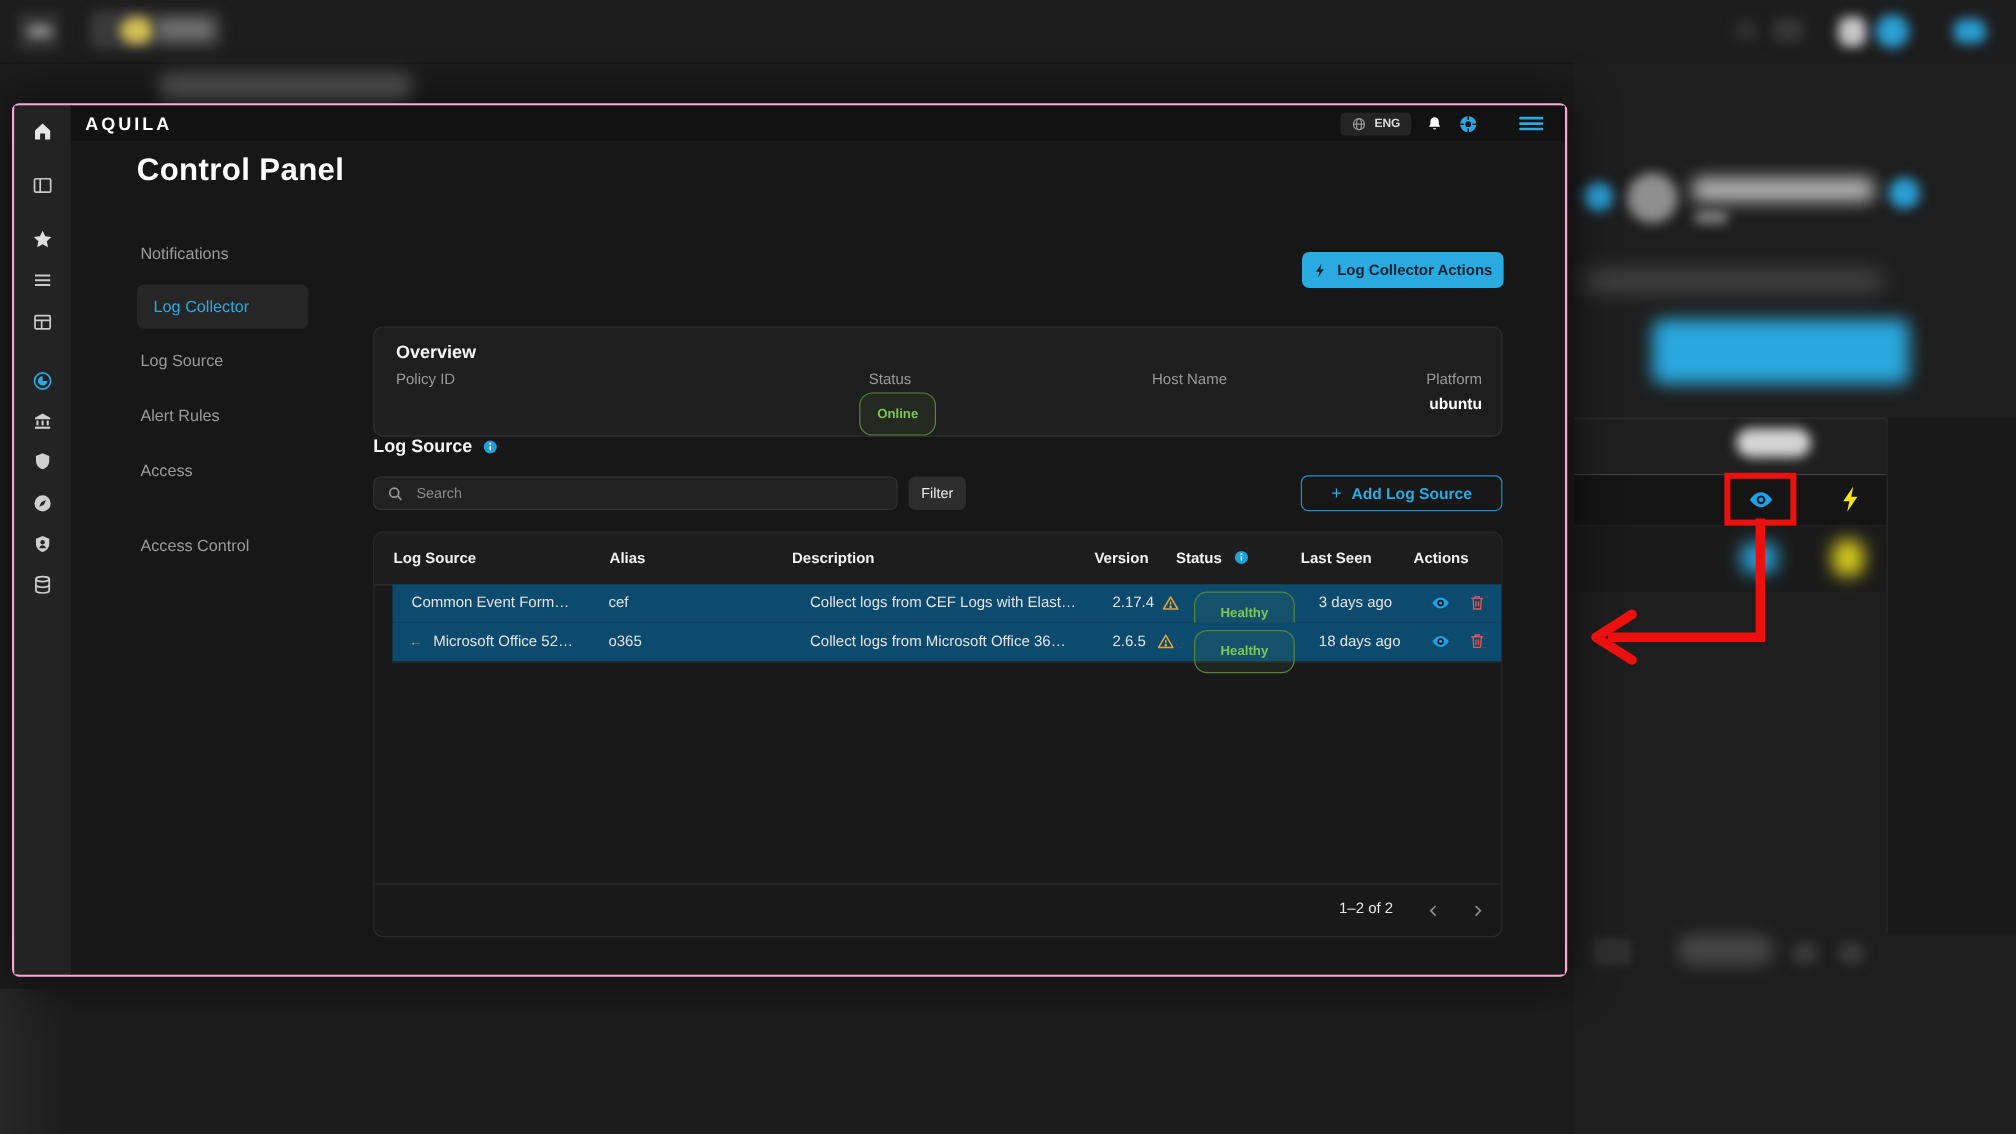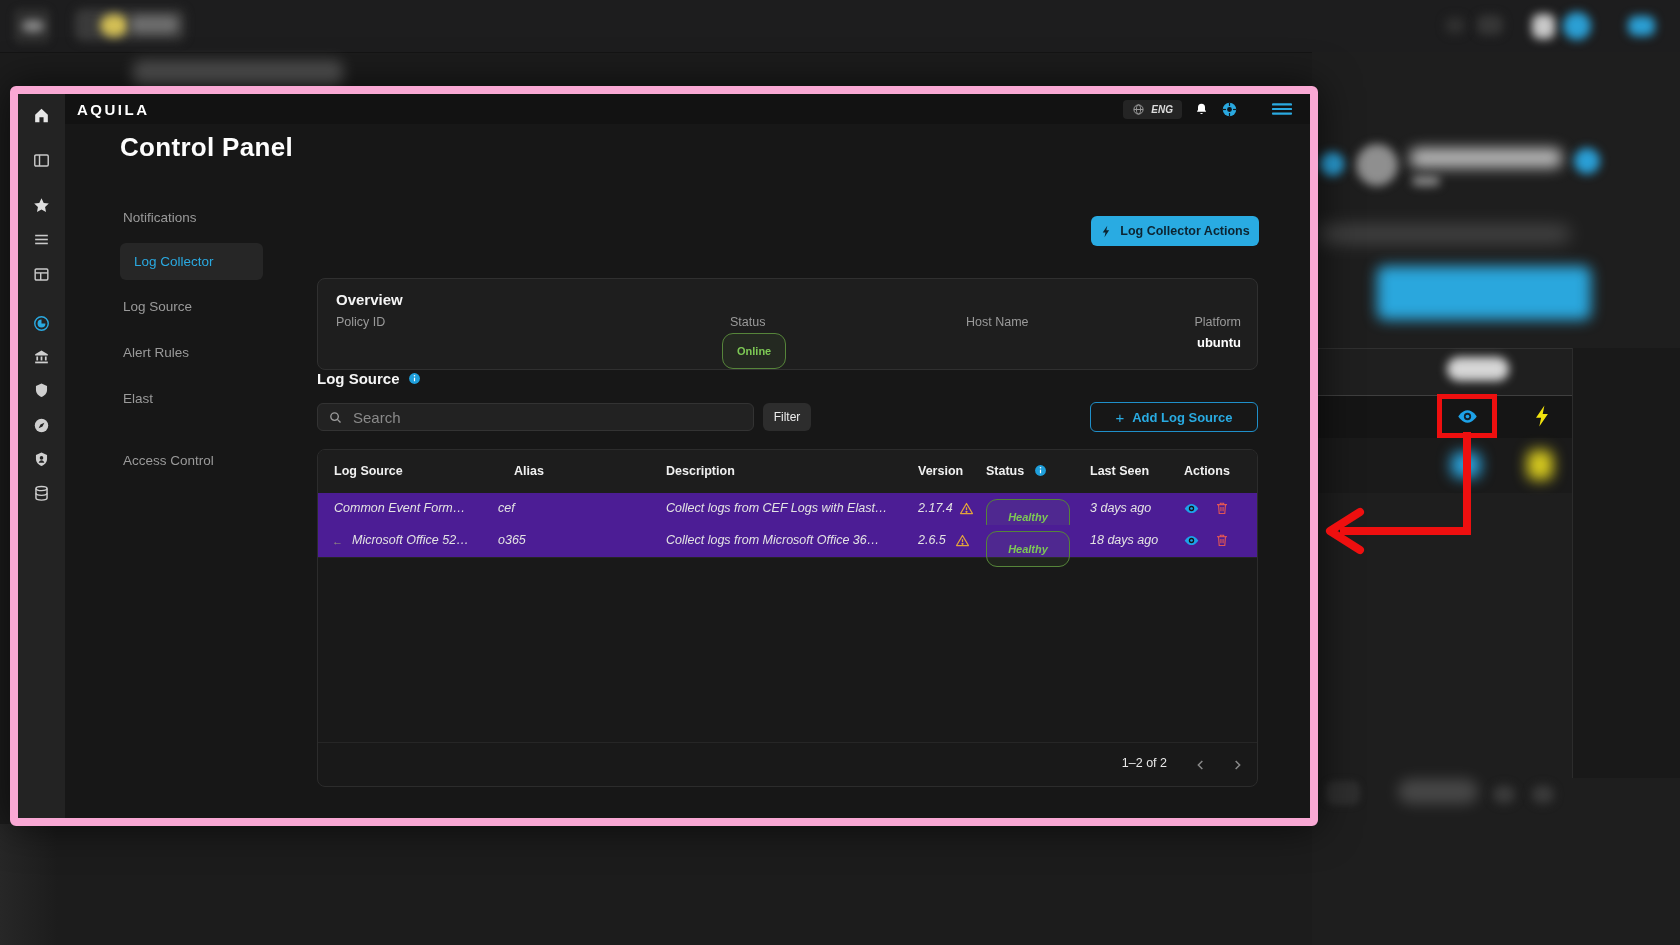--- a/index.html
+++ b/index.html
@@ -19,32 +19,32 @@
   .bg-sharp-row{position:absolute;left:1312px;top:395px;width:260px;height:42px;background:#151515;
       border-top:1px solid #3f3f3f;border-bottom:1px solid #3f3f3f;}
   .bg-band{position:absolute;left:1312px;top:348px;width:260px;height:47px;background:#1f1f1f;border-top:1px solid #303030;}
   .bg-rightmargin{position:absolute;left:1572px;top:348px;width:108px;height:430px;background:#191919;border-left:1px solid #2c2c2c;}
 
   
   #annot-arrow{position:absolute;inset:0;z-index:9;pointer-events:none;}
   #annot-box{position:absolute;left:1437px;top:394px;width:50px;height:34px;border:5px solid #ee0f0f;z-index:10;}
 
   
-  #overlay{position:absolute;left:10px;top:86px;width:1292px;height:724px;border:8px solid #f9a8d4;border-radius:6px;
+  #overlay{position:absolute;left:10px;top:86px;width:1292px;height:724px;border:2px solid #f9a8d4;border-radius:6px;
            background:#171717;z-index:5;box-shadow:0 0 40px rgba(0,0,0,.65);}
   #rail{position:absolute;left:0;top:0;bottom:0;width:47px;background:#232323;border-right:1px solid #2b2b2b;}
   #rail .icn{position:absolute;left:14px;width:19px;height:19px;}
   #ov-header{position:absolute;left:47px;right:0;top:0;height:30px;background:#121212;border-bottom:1px solid #262626;
              display:flex;align-items:center;}
   #brand{position:relative;margin-left:12px;font-weight:bold;font-size:15px;letter-spacing:2.5px;color:#fff;}
   #brand .qdot{position:absolute;left:14.5px;top:3.5px;width:11px;height:11px;border-radius:50%;z-index:-1;
       background:radial-gradient(circle,#141414 0 2.2px,#f3c71a 2.2px 5.5px,rgba(243,199,26,0) 5.6px);}
   #hdr-right{margin-left:auto;display:flex;align-items:center;gap:12px;padding-right:18px;}
   .lang-pill{display:flex;align-items:center;gap:6px;background:#242424;border-radius:4px;padding:3px 9px;
-             font-size:10px;color:#dcdcdc;font-weight:bold;font-style:italic;}
+             font-size:10px;color:#dcdcdc;font-weight:bold;}
   #ov-content{position:absolute;left:47px;right:0;top:30px;bottom:0;background:#171717;}
 
   .page-title{position:absolute;left:55px;top:8px;font-size:26px;font-weight:600;color:#fdfdfd;letter-spacing:.3px;}
   .nav-item{position:absolute;left:58px;font-size:13.5px;color:#9a9a9a;cursor:pointer;}
   .nav-active{position:absolute;left:55px;top:119px;width:129px;height:37px;background:#262626;border-radius:6px;
       display:flex;align-items:center;padding-left:14px;font-size:13.5px;color:#2aa9e0;cursor:pointer;}
 
   .btn-primary{position:absolute;left:1026px;top:92px;width:168px;height:30px;background:#29abe2;border-radius:6px;
       display:flex;align-items:center;justify-content:center;gap:7px;font-size:12.5px;font-weight:600;color:#0c2431;cursor:pointer;}
 
@@ -52,33 +52,33 @@
   #overview-card{left:252px;top:154px;width:939px;height:90px;}
   .ov-title{position:absolute;left:18px;top:12px;font-size:15px;font-weight:bold;color:#f5f5f5;}
   .ov-label{position:absolute;top:36px;font-size:12.5px;color:#9a9a9a;}
   .pill{display:inline-flex;align-items:center;justify-content:center;border:1px solid #56853a;color:#7dc855;
         background:rgba(125,200,85,.07);border-radius:11px;font-size:11px;font-weight:bold;height:21px;padding:17px 14px;box-sizing:border-box;}
 
   .section-title{position:absolute;left:252px;top:246px;display:flex;align-items:center;gap:8px;
       font-size:15px;font-weight:bold;color:#f5f5f5;}
   .search-box{position:absolute;left:252px;top:279px;width:437px;height:28px;background:#222;border:1px solid #333;
       border-radius:6px;display:flex;align-items:center;padding:0 10px;box-sizing:border-box;gap:8px;}
-  .search-box input{flex:1;background:transparent;border:none;outline:none;color:#dcdcdc;font-size:15px;
+  .search-box input{flex:1;background:transparent;border:none;outline:none;color:#dcdcdc;font-size:12px;
       font-family:"Liberation Sans",sans-serif;}
   .search-box input::placeholder{color:#8a8a8a;}
   .btn-filter{position:absolute;left:698px;top:279px;width:48px;height:28px;background:#2d2d2d;border-radius:6px;
       display:flex;align-items:center;justify-content:center;font-size:12px;font-weight:400;color:#ececec;cursor:pointer;}
   .btn-outline{position:absolute;left:1025px;top:278px;width:168px;height:30px;border:1px solid #1f8fc9;border-radius:6px;
       display:flex;align-items:center;justify-content:center;gap:8px;font-size:13px;font-weight:600;color:#29abe2;
       box-sizing:border-box;cursor:pointer;}
 
   #table-card{left:252px;top:325px;width:939px;height:336px;background:#191919;border:1px solid #2c2c2c;border-radius:8px;overflow:hidden;}
   .th-row{position:absolute;left:0;top:0;width:100%;height:43px;background:#1d1d1d;border-bottom:1px solid #2b2b2b;}
   .th{position:absolute;top:14px;font-size:12.5px;font-weight:bold;color:#f0f0f0;}
-  .tr{position:absolute;left:0;width:100%;height:32px;background:#4c1d95;border-bottom:1px solid #252525;font-style:italic;}
+  .tr{position:absolute;left:15px;width:100%;height:32px;background:#0c4a6e;border-bottom:1px solid #252525;}
   .td{position:absolute;top:8px;font-size:12.5px;color:#e3e3e3;white-space:nowrap;}
   .td.desc{max-width:240px;overflow:hidden;text-overflow:ellipsis;}
   .tfoot{position:absolute;left:0;top:292px;width:100%;height:43px;border-top:1px solid #262626;}
   .pg-label{position:absolute;right:90px;top:13px;font-size:12.5px;color:#e8e8e8;}
   .pg-btn{position:absolute;top:12px;width:20px;height:20px;cursor:pointer;}
 </style>
 </head>
 <body>
 
 <div id="bg">
@@ -261,21 +261,21 @@
 
   <div id="ov-content">
     <div class="page-title">Control Panel</div>
 
     <div class="nav-item" style="top:86px;">Notifications</div>
     <div class="nav-active">
         <span>Log Collector</span>
       </div>
     <div class="nav-item" style="top:175px;">Log Source</div>
     <div class="nav-item" style="top:221px;">Alert Rules</div>
-    <div class="nav-item" style="top:267px;">Elast</div>
+    <div class="nav-item" style="top:267px;">Access</div>
     <div class="nav-item" style="top:329px;">Access Control</div>
 
     <div class="btn-primary">
       <span class="icn">
         <svg width="13" height="13" viewBox="0 0 24 24">
             <path d="M13.4 1.5L5 13.8h5.1L8.3 22.5l8.6-12.6h-5.2z" fill="#0c2431"></path>
           </svg>
         </span>
       <span>Log Collector Actions</span>
     </div>

